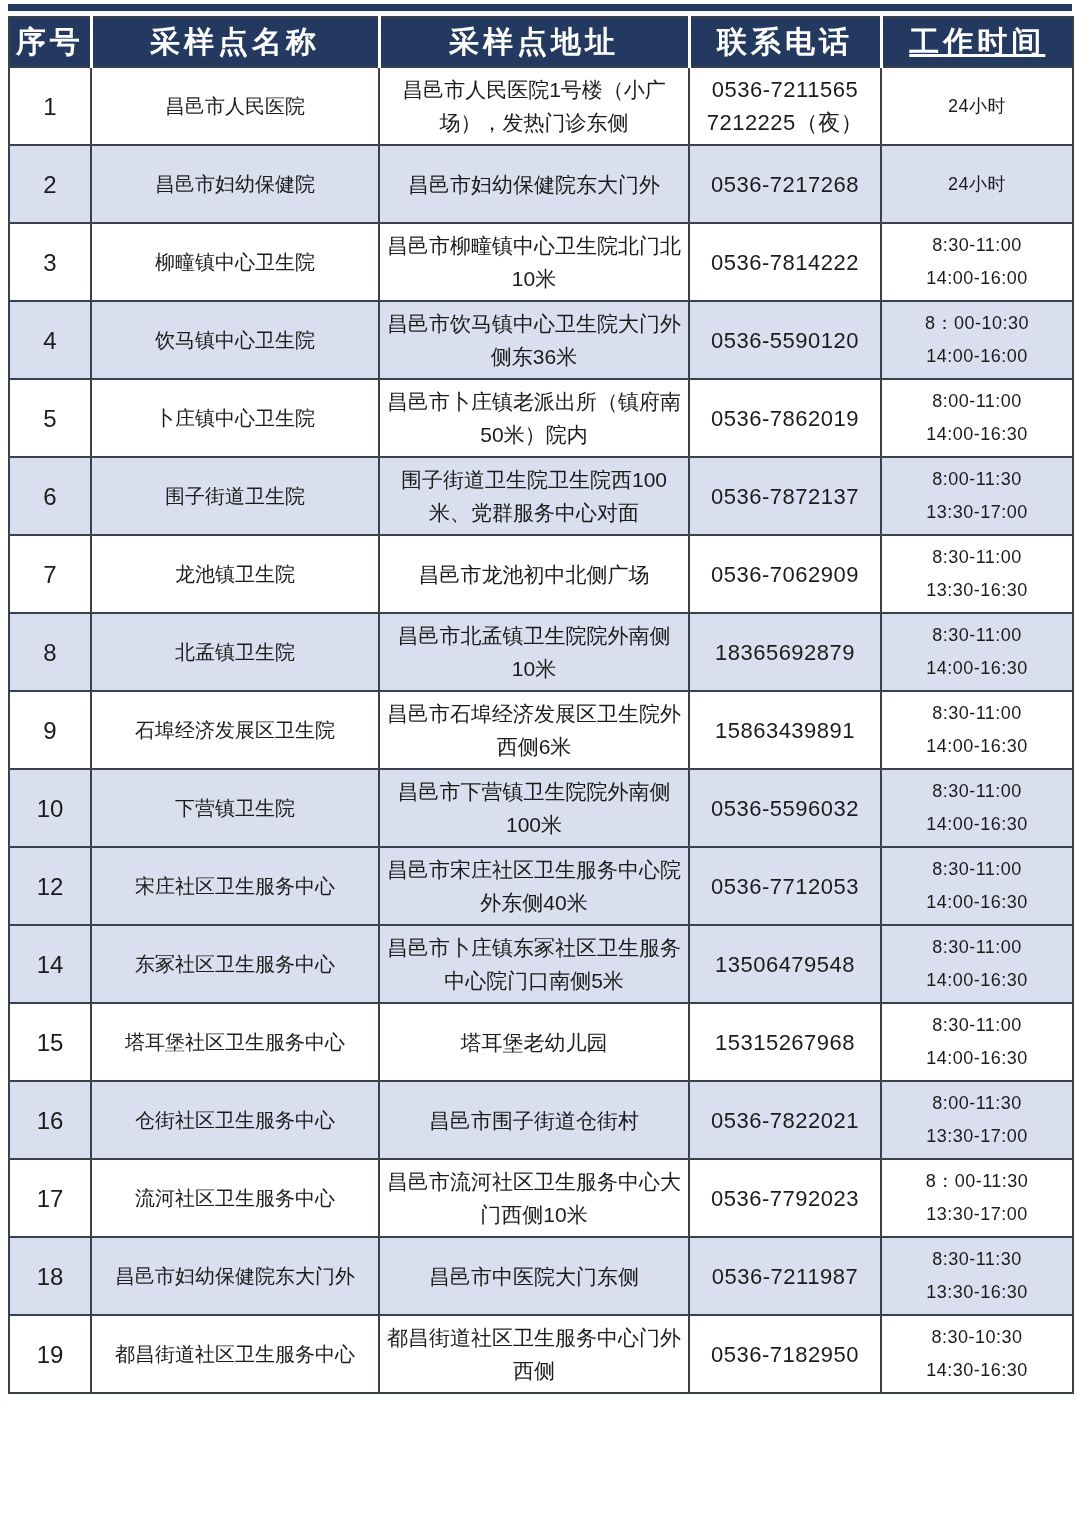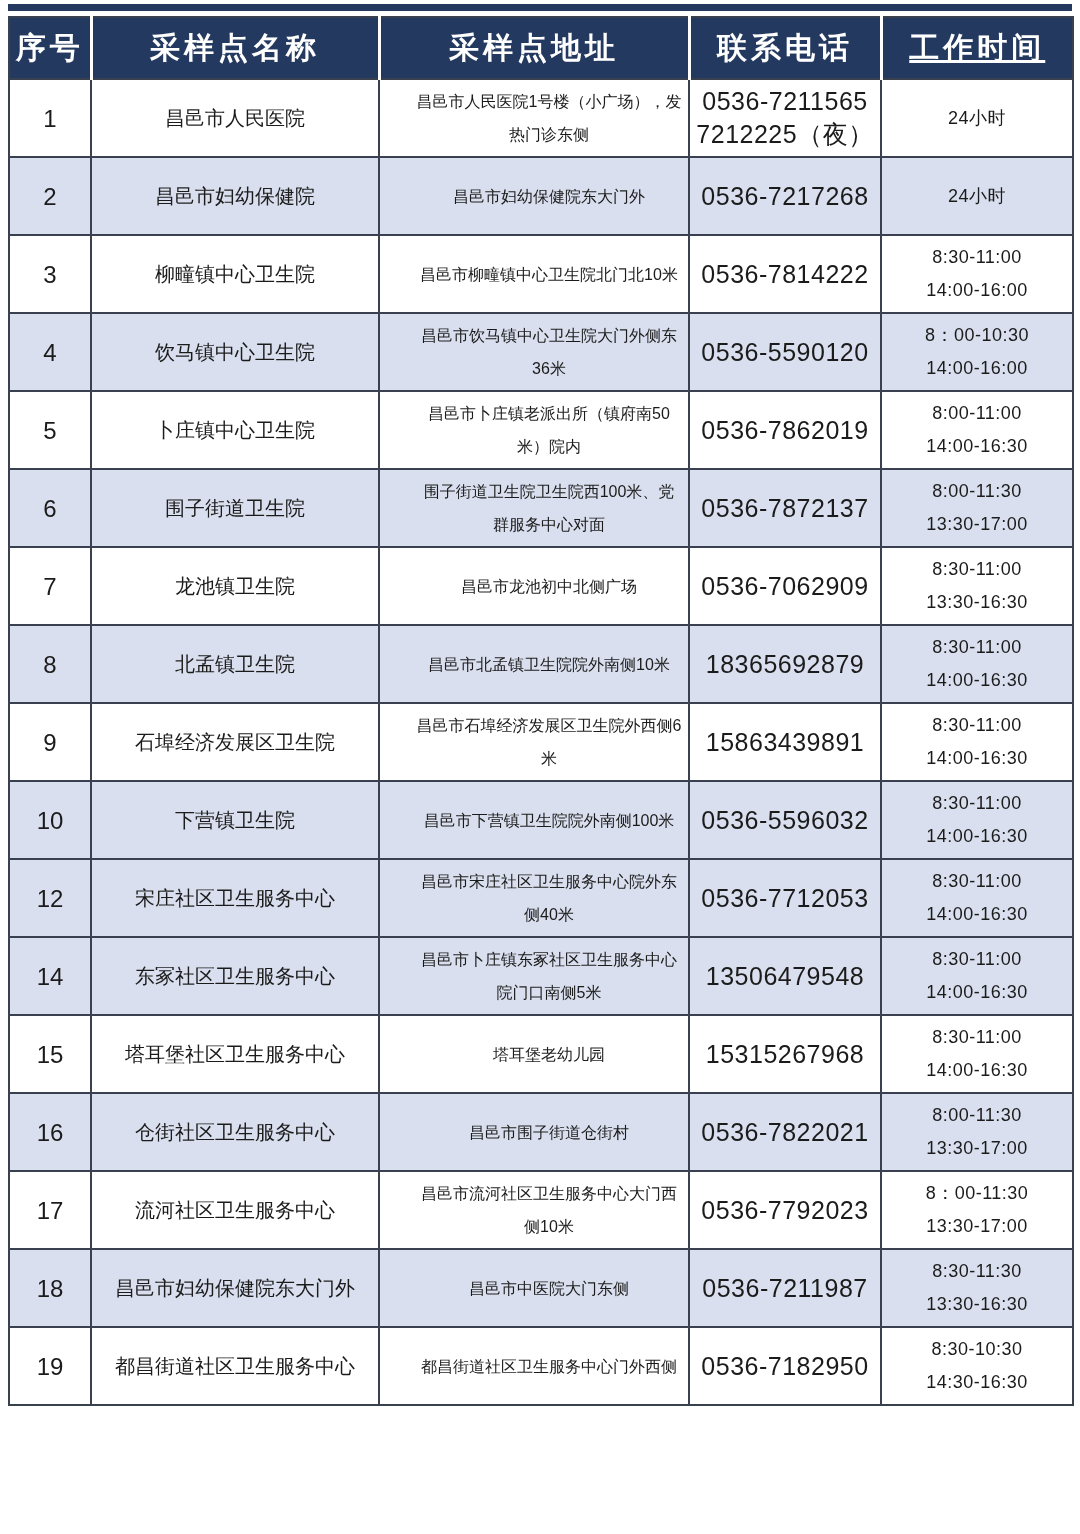--- a/index.html
+++ b/index.html
@@ -21,39 +21,39 @@
   }
   col.c-index{width:82px;}
   col.c-name{width:288px;}
   col.c-address{width:310px;}
   col.c-phone{width:192px;}
   col.c-hours{width:192px;}
   th{
     background:var(--header-bg,#24395f);
     color:var(--header-text,#ffffff);
     font-size:30px;font-weight:bold;letter-spacing:4px;
-    height:44px;padding:8px 0;
+    height:44px;padding:2px 0;
     border-right:3px solid #ffffff;
     border-bottom:2px solid var(--border,#39404e);
   }
   th:last-child{border-right:2px solid var(--border,#39404e);text-decoration:underline;}
   td{
     border:2px solid var(--border,#39404e);
     background:var(--row-bg,#ffffff);
     text-align:center;vertical-align:middle;
     font-size:25px;line-height:33px;
     height:70px;padding:3px 6px;
     white-space:pre-line;
     color:var(--body-text,#1b1b1b);
   }
   tr.alt td{background:var(--row-alt-bg,#d9dfee);}
   td.cell-index{font-size:24px;}
   td.cell-name{font-size:20px;white-space:nowrap;overflow:hidden;}
-  td.cell-address{font-size:16px;padding-left:36px;}
-  td.cell-phone{font-size:25px;letter-spacing:0.5px;}
+  td.cell-address{font-size:21px;}
+  td.cell-phone{font-size:22px;letter-spacing:0.5px;}
   td.cell-hours{font-size:18px;letter-spacing:0.5px;}
 </style>
 </head>
 <body>
 
 <div class="page">
   <div class="top-rule"></div>
   <table class="tbl">
     <colgroup>
       <col class="c-index">

